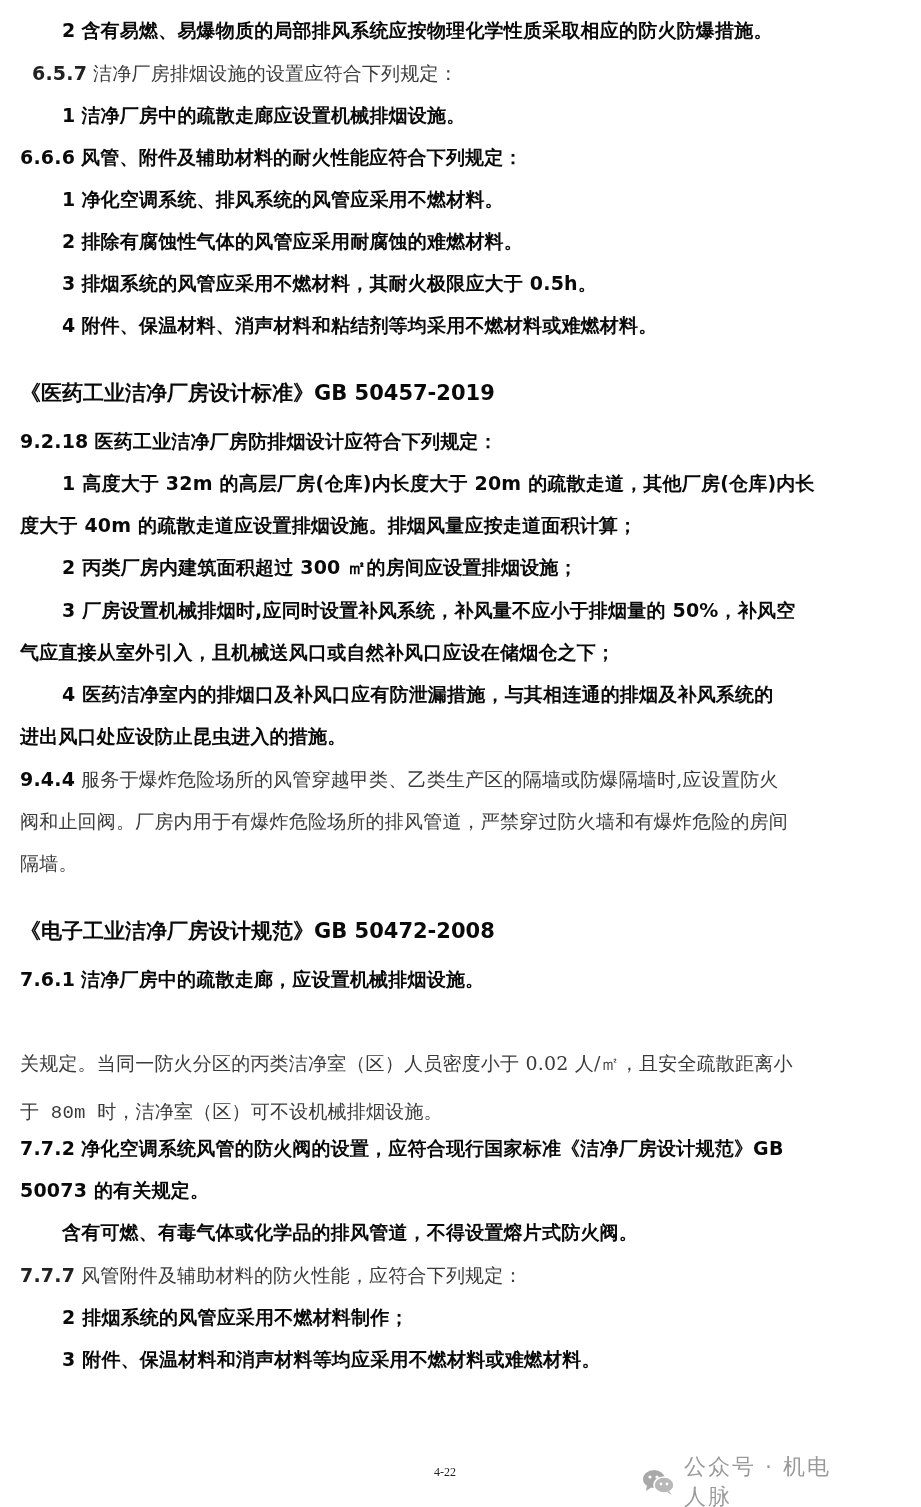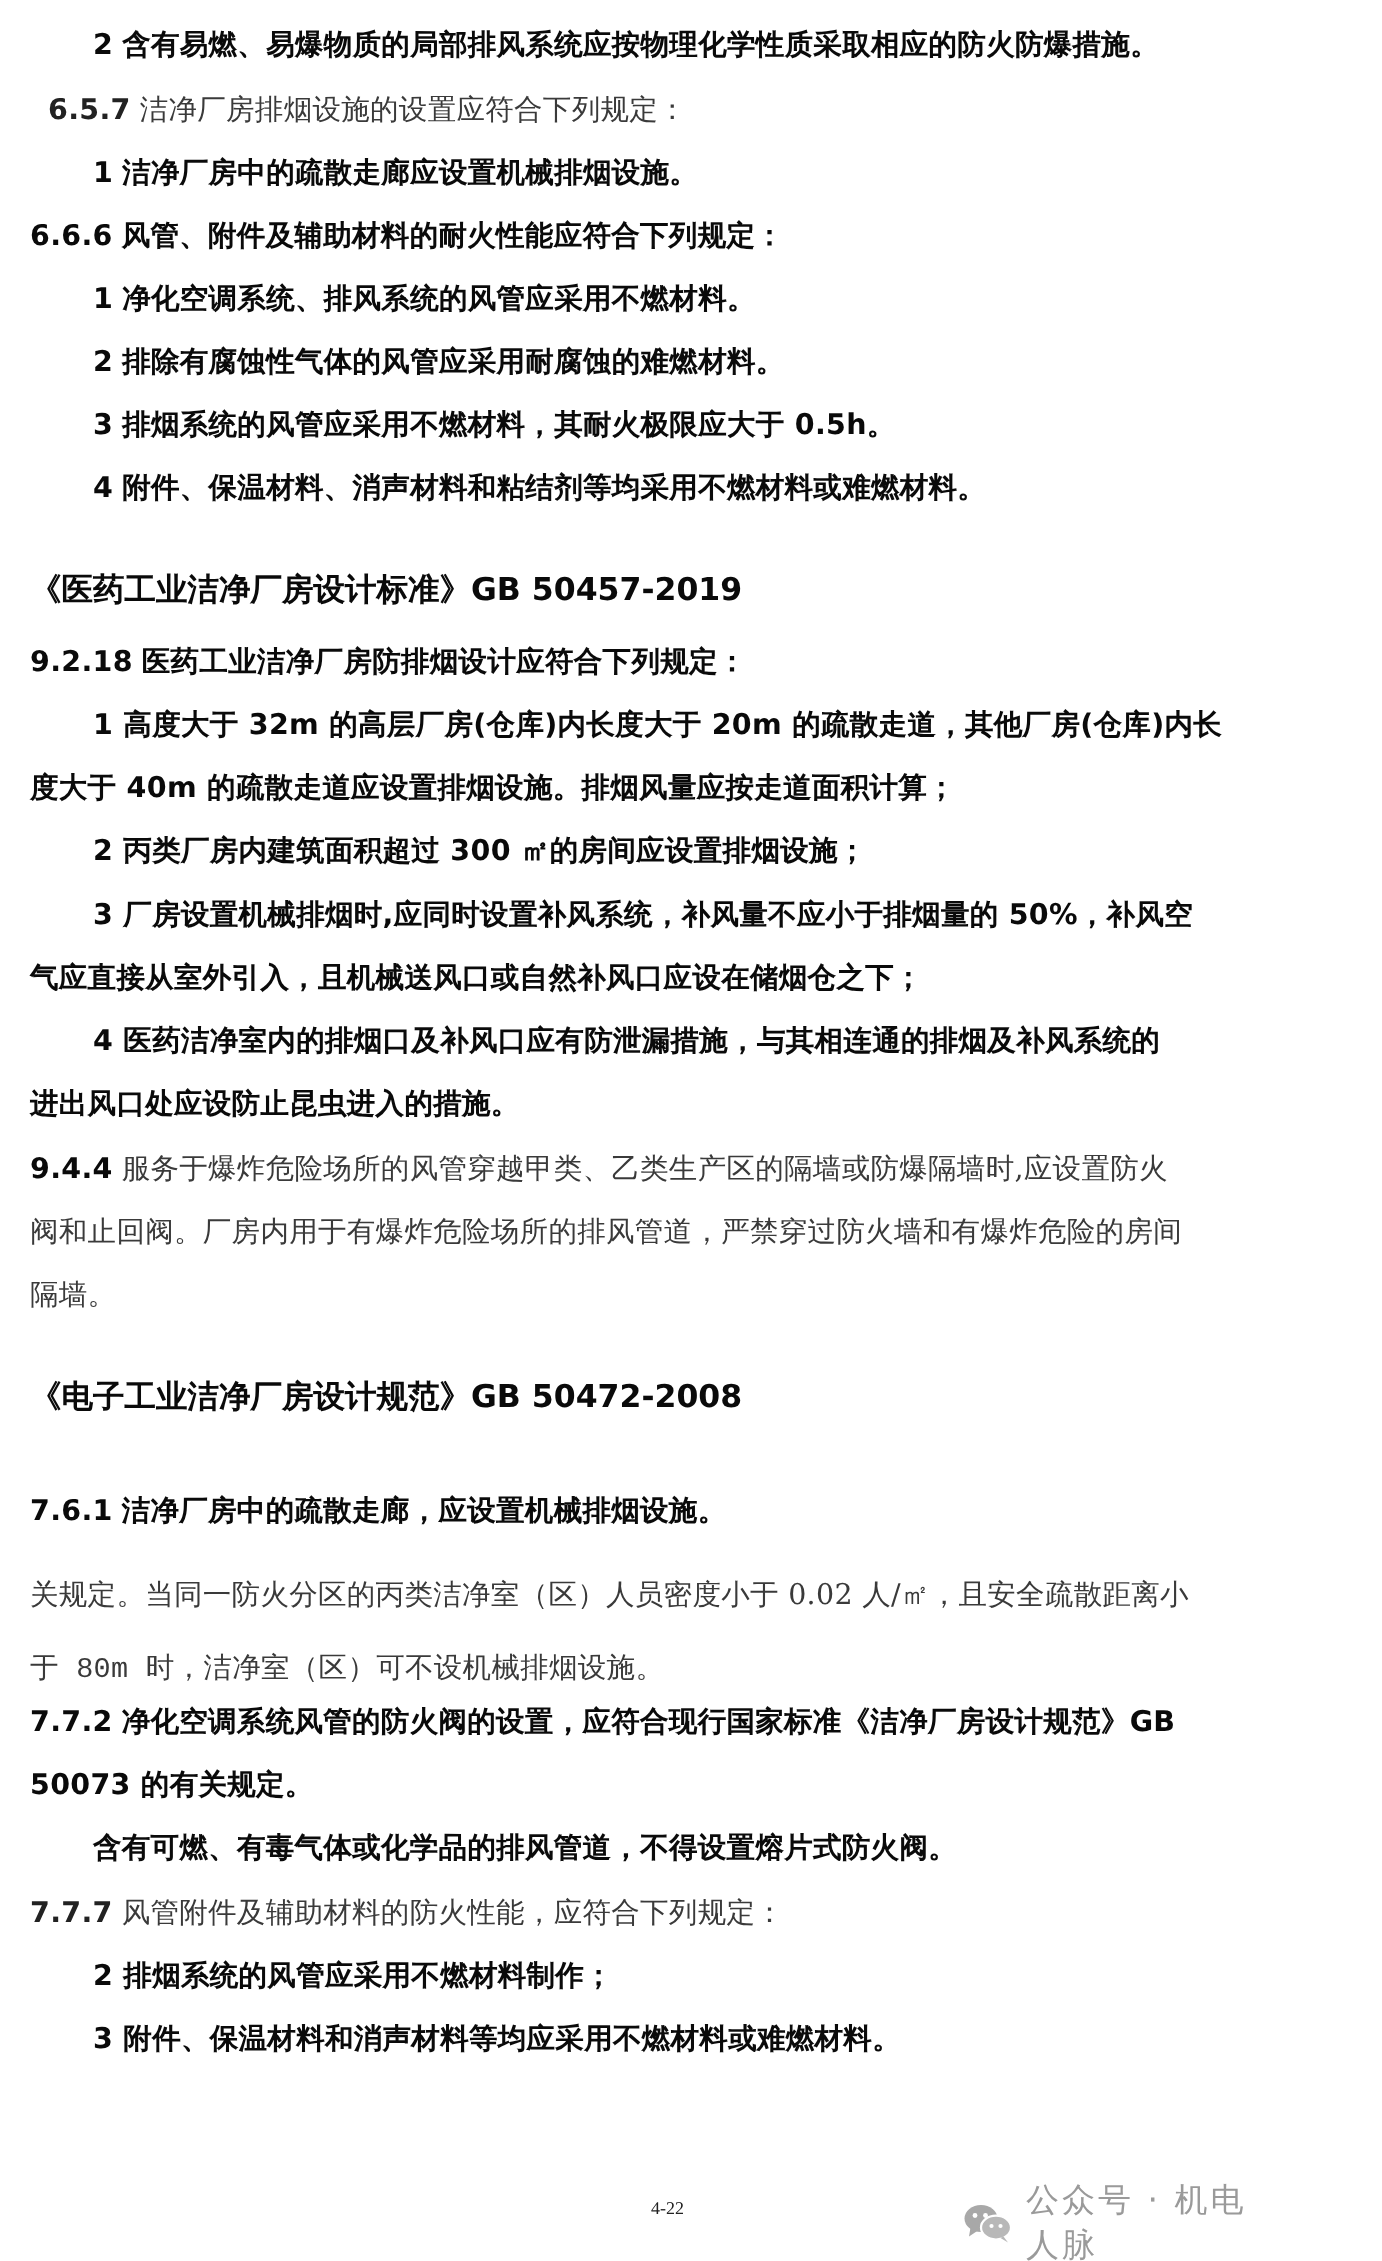--- a/index.html
+++ b/index.html
@@ -88,21 +88,21 @@
   <div class="line bold" style="top:723px;">进出风口处应设防止昆虫进入的措施。</div>
 
   <div class="line" style="top:766px;">
     <span class="num">9.4.4</span><span class="reg">服务于爆炸危险场所的风管穿越甲类、乙类生产区的隔墙或防爆隔墙时,应设置防火</span>
   </div>
   <div class="line reg" style="top:808px;">阀和止回阀。厂房内用于有爆炸危险场所的排风管道，严禁穿过防火墙和有爆炸危险的房间</div>
   <div class="line reg" style="top:850px;">隔墙。</div>
 
   <div class="heading" style="top:917px;">《电子工业洁净厂房设计规范》GB 50472-2008</div>
 
-  <div class="line bold" style="top:966px;margin-top:28px;">
+  <div class="line bold" style="top:966px;">
     <span class="num">7.6.1</span><span>洁净厂房中的疏散走廊，应设置机械排烟设施。</span>
   </div>
 
   <div class="line reg" style="top:1050px;">关规定。当同一防火分区的丙类洁净室（区）人员密度小于 0.02 人/㎡，且安全疏散距离小</div>
   <div class="line reg" style="top:1100px;font-family:Liberation Mono, monospace;">于 80m 时，洁净室（区）可不设机械排烟设施。</div>
 
   <div class="line bold" style="top:1135px;">
     <span class="num">7.7.2</span><span>净化空调系统风管的防火阀的设置，应符合现行国家标准《洁净厂房设计规范》GB</span>
   </div>
   <div class="line bold" style="top:1177px;">50073 的有关规定。</div>

